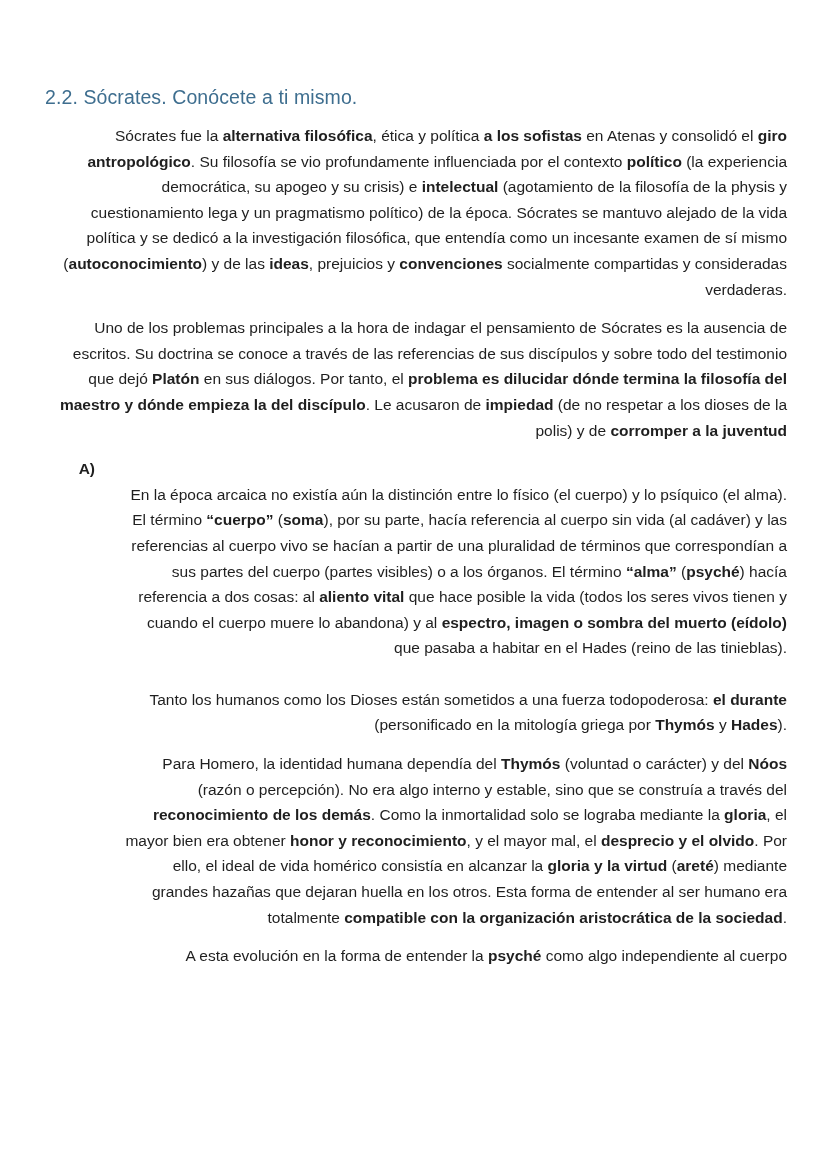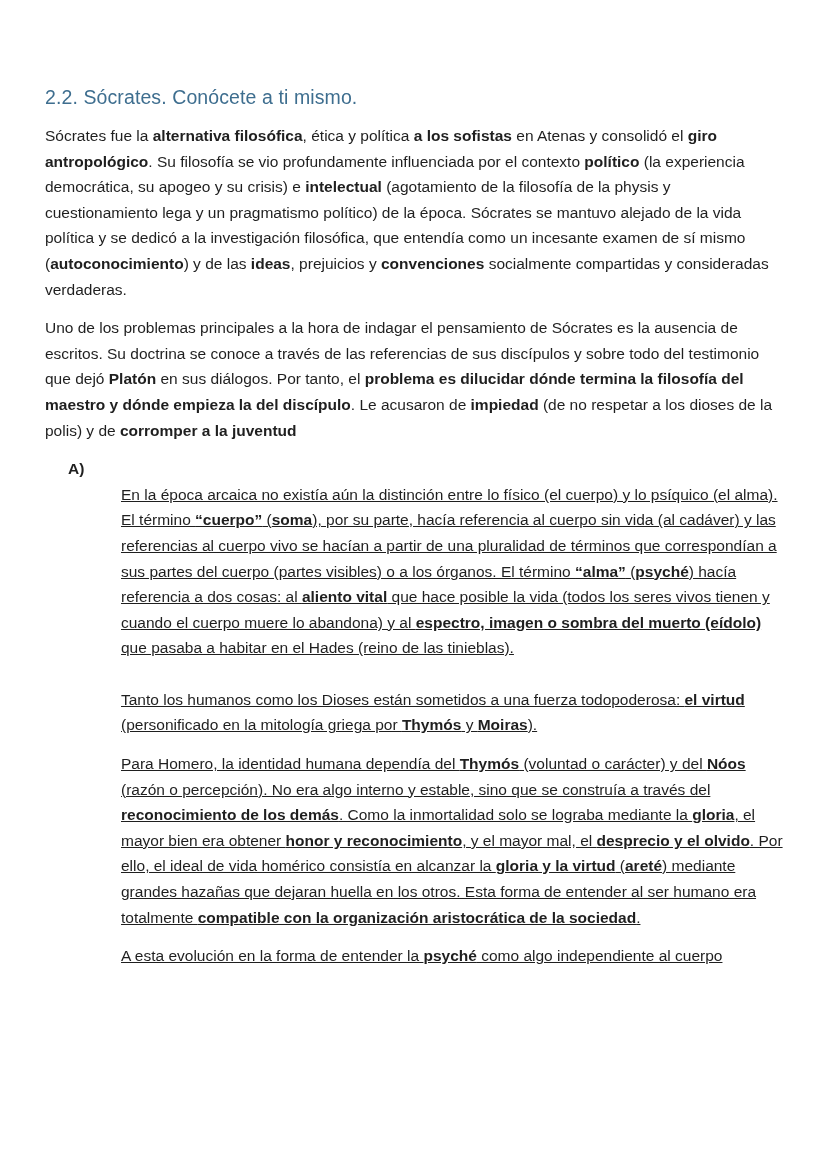--- a/index.html
+++ b/index.html
@@ -22,51 +22,51 @@
     font-size: 19.5px;
     font-weight: 400;
     line-height: 26px;
     margin: 0 0 13px 0;
     letter-spacing: 0.1px;
   }
   .para {
     font-size: 15.5px;
     line-height: 25.6px;
     margin: 0 0 13px 0;
+    text-align: right;
   }
   .para b { font-weight: 700; }
   .list-item {
     display: flex;
     margin-left: 23px;
     margin-bottom: 0;
   }
   .list-item .marker {
     font-weight: 700;
     width: 27px;
     flex: 0 0 27px;
   }
   .indent-para, .indent-heading {
     margin-left: 76px;
-    text-decoration: underline;
   }
   .indent-heading {
     margin-bottom: 0;
     font-weight: 700;
   }
   .extra-top { margin-top: 26px; }
 </style>
 </head>
 <body>
 
 <div class="page" style="background: rgb(255, 255, 255); color: rgb(31, 31, 31);">
   <h1 class="doc-heading" style="color: rgb(62, 110, 143);">2.2. Sócrates. Conócete a ti mismo.</h1>
   <div>
       <p class="para para">Sócrates fue la <b>alternativa filosófica</b>, ética y política <b>a los sofistas</b> en Atenas y consolidó el <b>giro antropológico</b>. Su filosofía se vio profundamente influenciada por el contexto <b>político</b> (la experiencia democrática, su apogeo y su crisis) e <b>intelectual</b> (agotamiento de la filosofía de la physis y cuestionamiento lega y un pragmatismo político) de la época. Sócrates se mantuvo alejado de la vida política y se dedicó a la investigación filosófica, que entendía como un incesante examen de sí mismo (<b>autoconocimiento</b>) y de las <b>ideas</b>, prejuicios y <b>convenciones</b> socialmente compartidas y consideradas verdaderas.</p>
       <p class="para para">Uno de los problemas principales a la hora de indagar el pensamiento de Sócrates es la ausencia de escritos. Su doctrina se conoce a través de las referencias de sus discípulos y sobre todo del testimonio que dejó <b>Platón</b> en sus diálogos. Por tanto, el <b>problema es dilucidar dónde termina la filosofía del maestro y dónde empieza la del discípulo</b>. Le acusaron de <b>impiedad</b> (de no respetar a los dioses de la polis) y de <b>corromper a la juventud</b></p>
       <div class="para list-item">
         <span class="marker">A)</span>
       </div>
       <p class="para indent-para">En la época arcaica no existía aún la distinción entre lo físico (el cuerpo) y lo psíquico (el alma). El término <b>“cuerpo”</b> (<b>soma</b>), por su parte, hacía referencia al cuerpo sin vida (al cadáver) y las referencias al cuerpo vivo se hacían a partir de una pluralidad de términos que correspondían a sus partes del cuerpo (partes visibles) o a los órganos. El término <b>“alma”</b> (<b>psyché</b>) hacía referencia a dos cosas: al <b>aliento vital</b> que hace posible la vida (todos los seres vivos tienen y cuando el cuerpo muere lo abandona) y al <b>espectro, imagen o sombra del muerto (eídolo)</b> que pasaba a habitar en el Hades (reino de las tinieblas).</p>
-      <p class="para indent-para extra-top">Tanto los humanos como los Dioses están sometidos a una fuerza todopoderosa: <b>el virtud</b> (personificado en la mitología griega por <b>Thymós</b> y <b>Moiras</b>).</p>
+      <p class="para indent-para extra-top">Tanto los humanos como los Dioses están sometidos a una fuerza todopoderosa: <b>el durante</b> (personificado en la mitología griega por <b>Thymós</b> y <b>Hades</b>).</p>
       <p class="para indent-para">Para Homero, la identidad humana dependía del <b>Thymós</b> (voluntad o carácter) y del <b>Nóos</b> (razón o percepción). No era algo interno y estable, sino que se construía a través del <b>reconocimiento de los demás</b>. Como la inmortalidad solo se lograba mediante la <b>gloria</b>, el mayor bien era obtener <b>honor y reconocimiento</b>, y el mayor mal, el <b>desprecio y el olvido</b>. Por ello, el ideal de vida homérico consistía en alcanzar la <b>gloria y la virtud</b> (<b>areté</b>) mediante grandes hazañas que dejaran huella en los otros. Esta forma de entender al ser humano era totalmente <b>compatible con la organización aristocrática de la sociedad</b>.</p>
       <p class="para indent-para">A esta evolución en la forma de entender la <b>psyché</b> como algo independiente al cuerpo contribuyeron más los presocráticos, en concreto, los <b>pitagóricos y la religión demás</b>. Estos consideraban que el <b>soma era inmortal</b>, algo inconcebible para Homero, pues solo los Dioses</p>
     </div>
 </div>
 
 </body></html>

